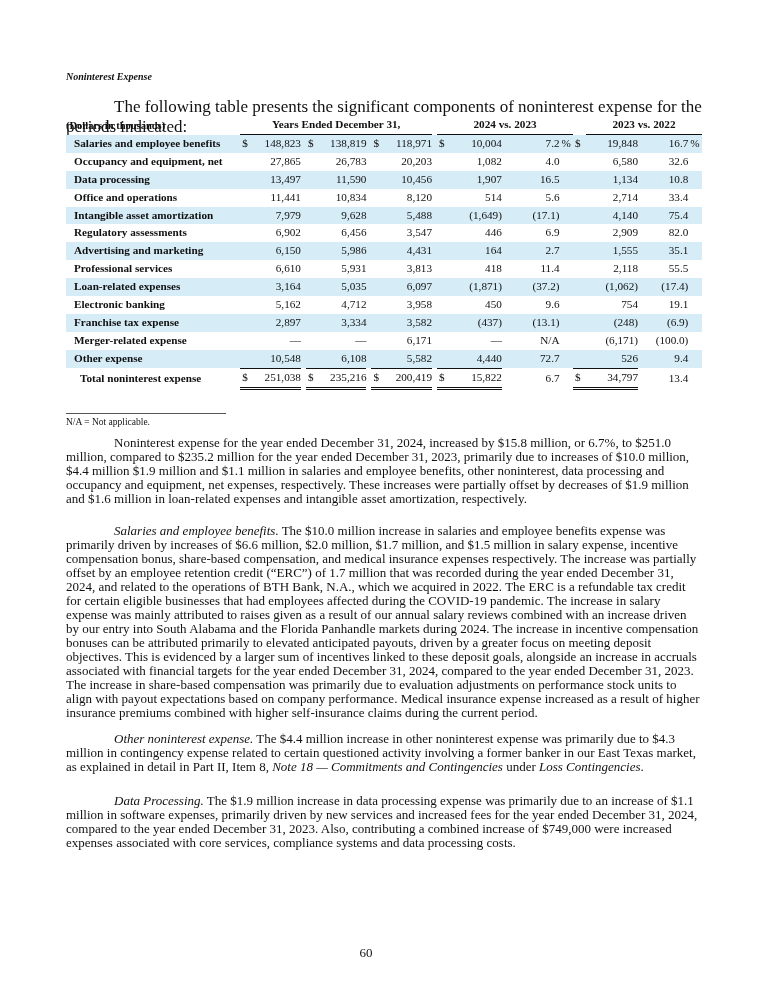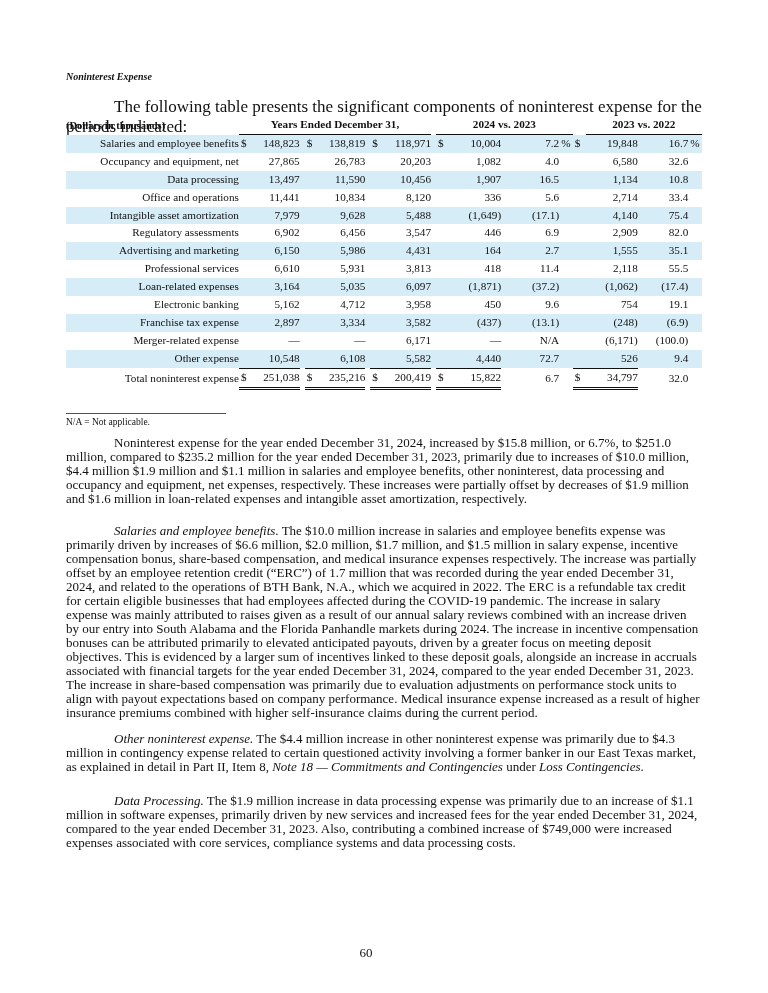--- a/index.html
+++ b/index.html
@@ -22,21 +22,21 @@
     border-collapse: separate; border-spacing: 0;
     font-size: 11.2px;
   }
   table.fin td, table.fin th { padding: 0; height: 17.9px; line-height: 17.9px; white-space: nowrap; }
   table.fin th { font-weight: bold; }
   .hdr-label { font-size: 10.5px; font-weight: bold; text-align: left; }
   .grp { text-align: center; border-bottom: 1.5px solid #111; }
   .sub { text-align: center; border-bottom: 1.5px solid #111; }
   .gap { width: 6px; }
   .shade td { background: #d6ecf7; }
-  .lbl { padding-left: 8px !important; text-align: right; }
+  .lbl { padding-left: 8px !important; text-align: left; font-weight: bold; }
   .num { text-align: right; }
   .cur { text-align: left; padding-left: 2px !important; width: 12px; }
   .pct { text-align: right; }
   .pctsym { text-align: left; width: 12px; padding-left: 2px !important; }
   .sumtop { border-top: 1px solid #111; }
   .dbl { border-bottom: 3px double #111; }
   .total-lbl { padding-left: 14px !important; }
   .footnote-rule {
     position: absolute; top: 413px; left: 0; width: 160px; border-top: 1px solid #555;
   }
@@ -160,21 +160,21 @@
           <td class="cur"></td>
           <td class="num">11,441</td>
           <td class="gap"></td>
           <td class="cur"></td>
           <td class="num">10,834</td>
           <td class="gap"></td>
           <td class="cur"></td>
           <td class="num">8,120</td>
           <td class="gap"></td>
           <td class="cur"></td>
-          <td class="num">336</td>
+          <td class="num">514</td>
           <td class="gap"></td>
           <td class="pct">5.6</td>
           <td class="pctsym"></td>
           <td class="cur"></td>
           <td class="num">2,714</td>
           <td class="gap"></td>
           <td class="pct">33.4</td>
           <td class="pctsym"></td>
         </tr>
         <tr class="shade">
@@ -387,21 +387,21 @@
           <td class="num sumtop dbl">200,419</td>
           <td class="gap"></td>
           <td class="cur sumtop dbl">$</td>
           <td class="num sumtop dbl">15,822</td>
           <td class="gap"></td>
           <td class="pct">6.7</td>
           <td class="pctsym"></td>
           <td class="cur sumtop dbl">$</td>
           <td class="num sumtop dbl">34,797</td>
           <td class="gap"></td>
-          <td class="pct">32.0</td>
+          <td class="pct">13.4</td>
           <td class="pctsym"></td>
         </tr>
       </tbody>
   </table>
 
   <div class="footnote-rule"></div>
   <div class="footnote">N/A = Not applicable.</div>
 
   <p class="para" style="top:436px">Noninterest expense for the year ended December 31, 2024, increased by $15.8 million, or 6.7%, to $251.0 million, compared to $235.2 million for the year ended December 31, 2023, primarily due to increases of $10.0 million, $4.4 million $1.9 million and $1.1 million in salaries and employee benefits, other noninterest, data processing and occupancy and equipment, net expenses, respectively. These increases were partially offset by decreases of $1.9 million and $1.6 million in loan-related expenses and intangible asset amortization, respectively.</p>
 

